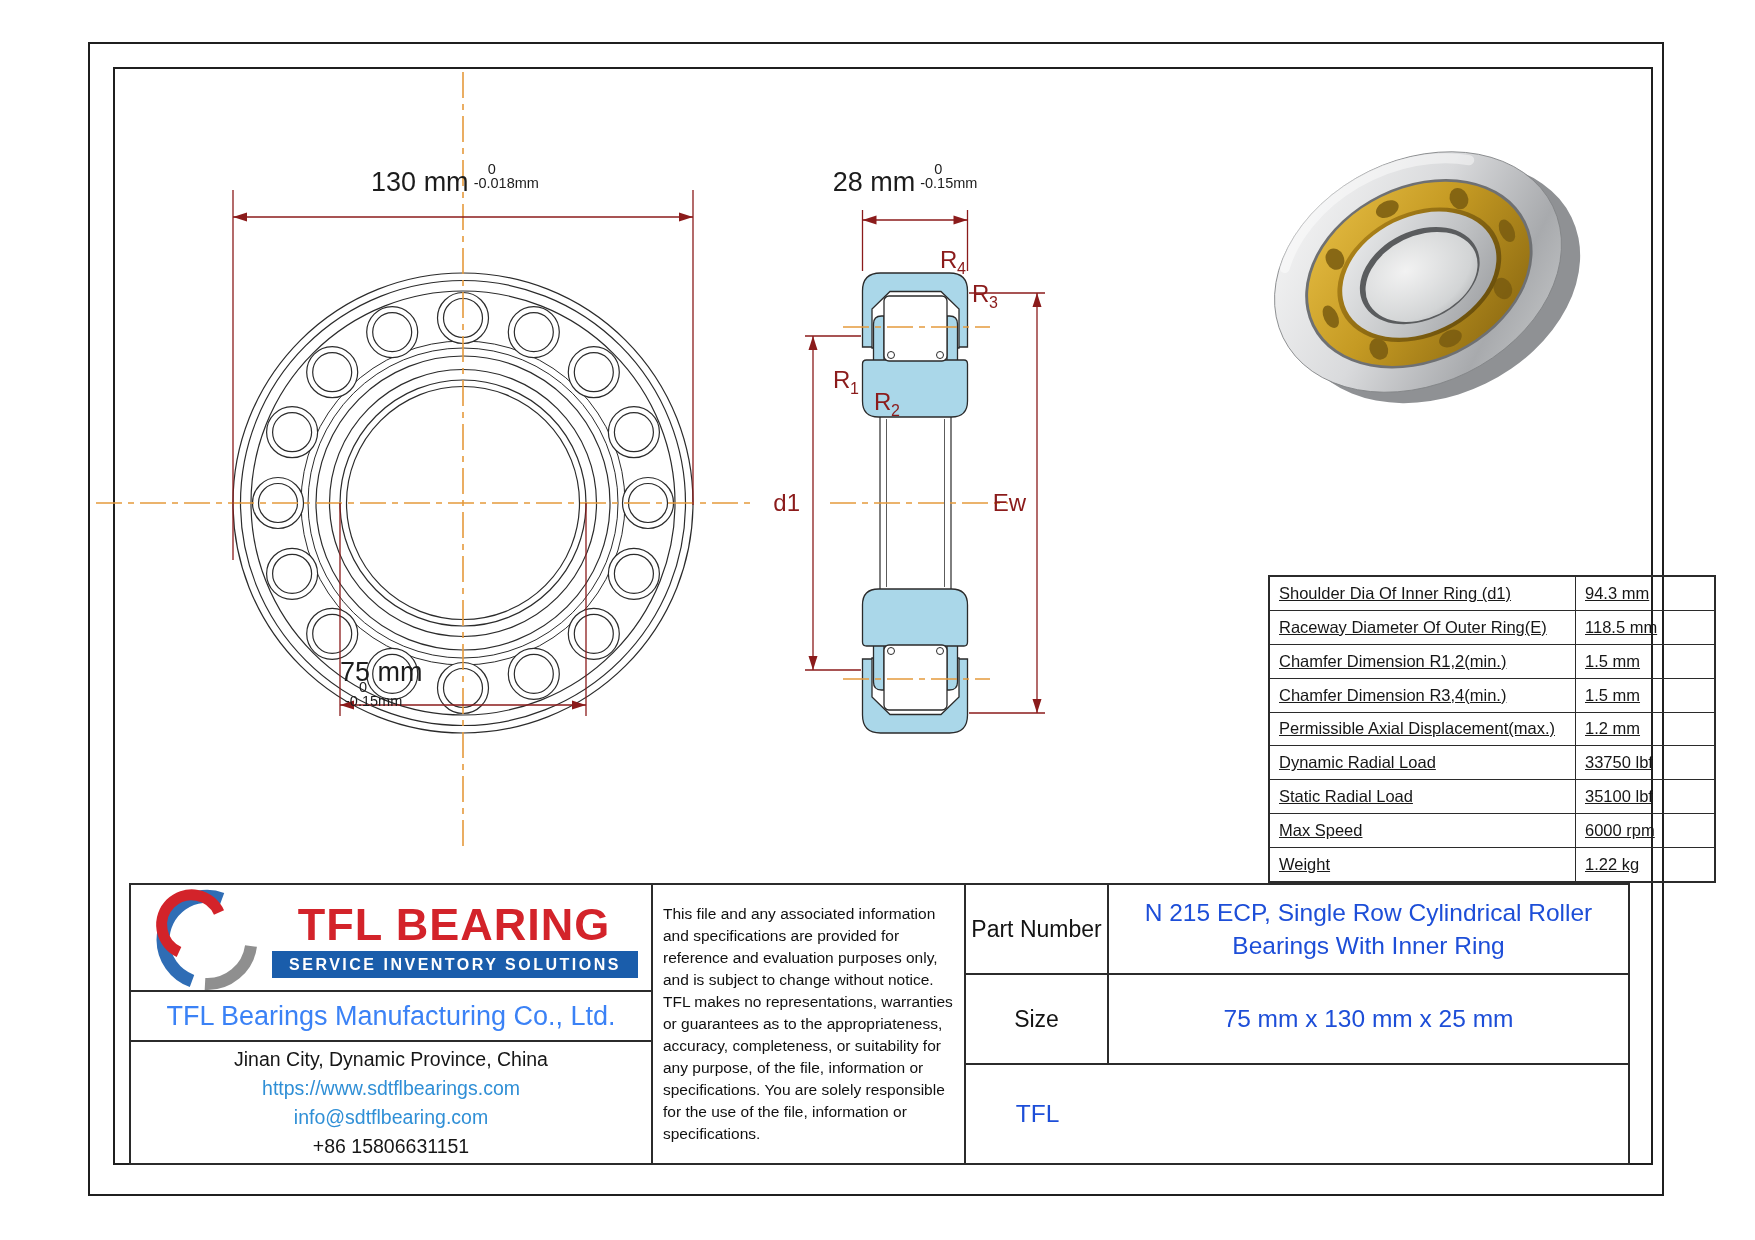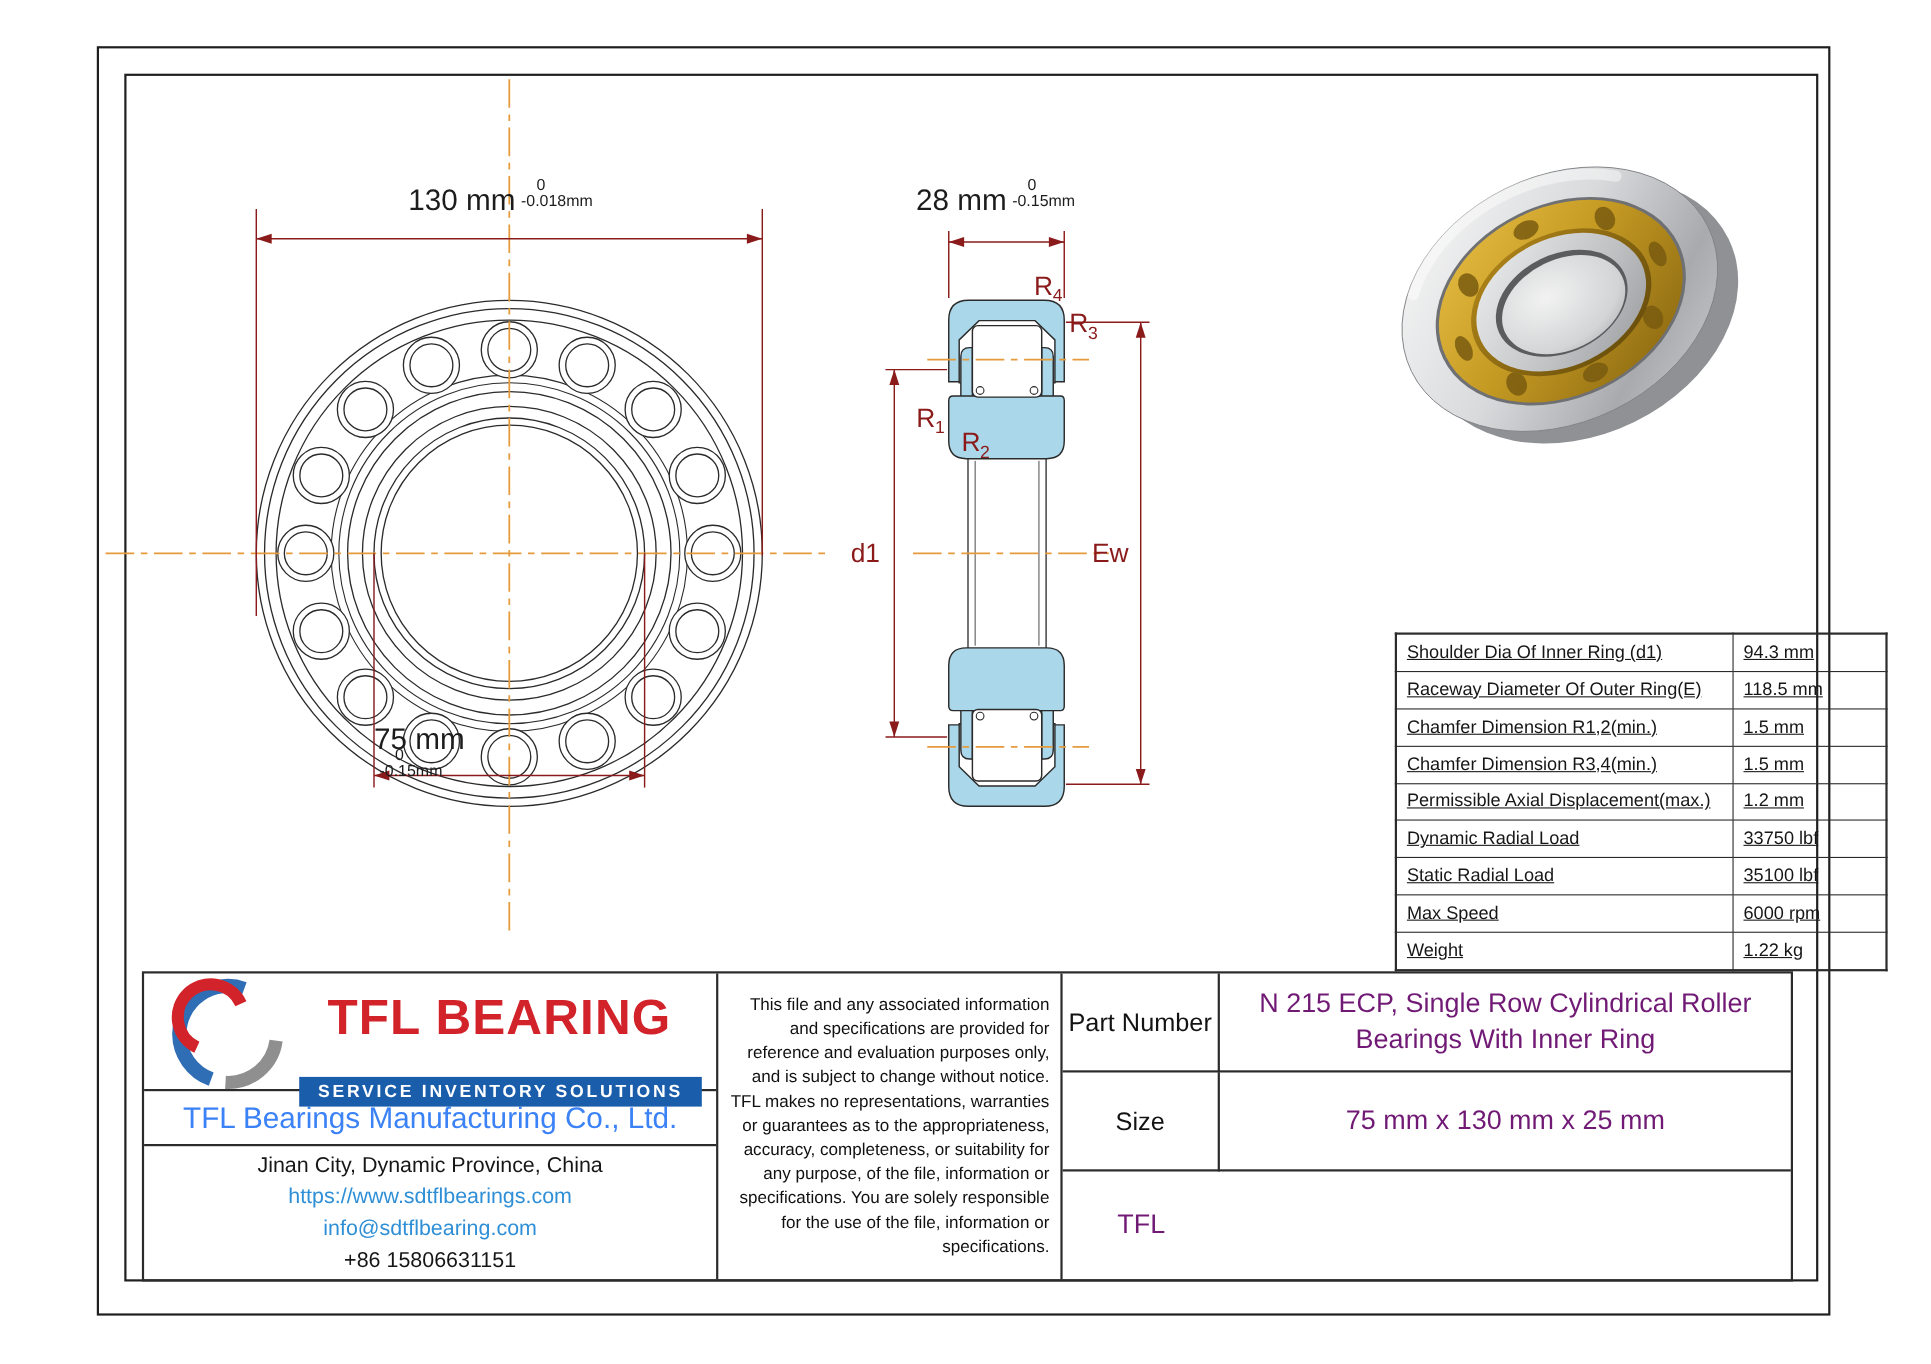--- a/index.html
+++ b/index.html
@@ -30,34 +30,34 @@
                border:2.4px solid #2b2b2b;display:flex;box-sizing:border-box;}
   .tb-left{width:522px;border-right:2px solid #2b2b2b;display:flex;flex-direction:column;box-sizing:border-box;}
   .tb-logo{height:105px;position:relative;}
   .tb-company{height:48px;border-top:2px solid #2b2b2b;border-bottom:2px solid #2b2b2b;
               display:flex;align-items:center;justify-content:center;font-size:27px;color:#3b82f6;}
   .tb-contact{flex:1;display:flex;flex-direction:column;align-items:center;justify-content:center;
               font-size:19.5px;line-height:29px;color:#161616;}
   .tb-contact a{text-decoration:none;}
   .tb-disc{width:313px;border-right:2px solid #2b2b2b;box-sizing:border-box;
            display:flex;align-items:center;justify-content:center;padding:8px 10px;}
-  .tb-disc .txt{font-size:15.5px;line-height:1.42;text-align:right;color:#101010;}
+  .tb-disc .txt{font-size:15.5px;line-height:1.42;text-align:left;color:#101010;}
   .tb-right{flex:1;display:grid;grid-template-columns:143px 1fr;grid-template-rows:90px 90px 1fr;}
   .tb-right>div{display:flex;align-items:center;justify-content:center;box-sizing:border-box;}
   .cell-b{border-bottom:2px solid #2b2b2b;}
   .cell-r{border-right:2px solid #2b2b2b;}
   .fld-label{font-size:23px;color:#131313;}
-  .fld-value{font-size:24.5px;color:#701a75;text-align:center;line-height:1.35;padding:12px 14px;}
+  .fld-value{font-size:24.5px;color:#1d4ed8;text-align:center;line-height:1.35;padding:12px 14px;}
 
   
   .logo-title{position:absolute;left:268px;top:899px;width:372px;text-align:center;
               font-size:45px;font-weight:bold;letter-spacing:1px;color:#d3232a;white-space:nowrap;}
   .logo-banner{position:absolute;left:272px;top:951px;width:366px;height:27px;background:#1a5dab;
                color:#ffffff;font-size:16px;font-weight:bold;letter-spacing:2.5px;
-               display:flex;align-items:center;justify-content:center;white-space:nowrap;margin-top:28px;}
+               display:flex;align-items:center;justify-content:center;white-space:nowrap;}
   .link-blue{color:#2f8fd6;}
 </style>
 </head>
 <body>
 
 <div class="page">
 
   <div class="frame outer"></div>
   <div class="frame inner"></div>
 

